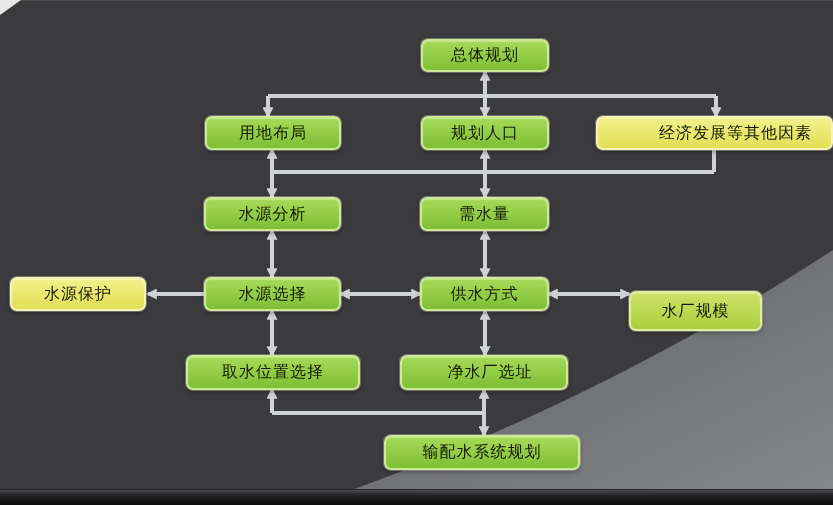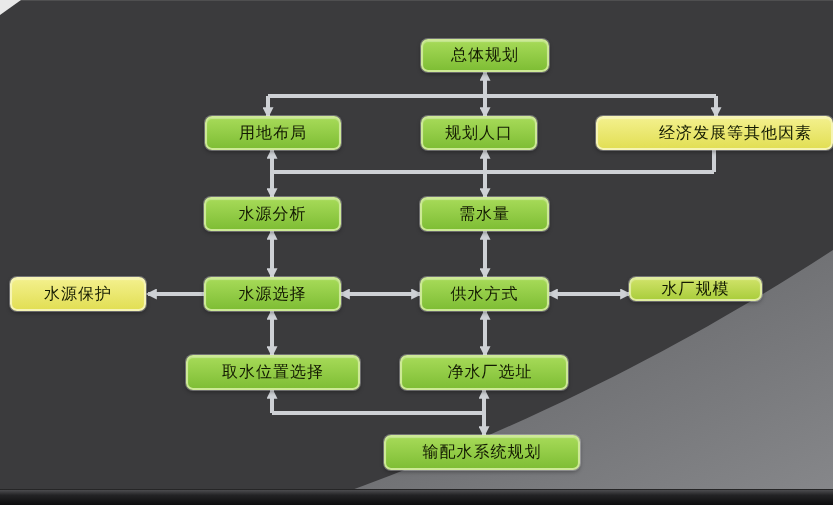--- a/index.html
+++ b/index.html
@@ -103,28 +103,28 @@
         <line x1="485" y1="311" x2="485" y2="355" stroke="#ced1d5" stroke-width="4" marker-start="url(#ah)" marker-end="url(#ah)"></line>
         <line x1="272" y1="413" x2="484" y2="413" stroke="#ced1d5" stroke-width="4"></line>
         <line x1="272" y1="390" x2="272" y2="413" stroke="#ced1d5" stroke-width="4" marker-start="url(#ah)"></line>
         <line x1="484" y1="390" x2="484" y2="435" stroke="#ced1d5" stroke-width="4" marker-start="url(#ah)" marker-end="url(#ah)"></line>
       </g>
   </svg>
 
   <div class="layer">
       <div class="node" style="left: 421px; top: 39px; width: 128px; height: 33px; background: linear-gradient(rgb(166, 218, 88) 0%, rgb(127, 190, 53) 100%); border-color: rgb(205, 233, 150); color: rgb(19, 26, 2);">总体规划</div>
       <div class="node" style="left: 205px; top: 116px; width: 136px; height: 34px; background: linear-gradient(rgb(166, 218, 88) 0%, rgb(127, 190, 53) 100%); border-color: rgb(205, 233, 150); color: rgb(19, 26, 2);">用地布局</div>
-      <div class="node" style="left: 421px; top: 116px; width: 116px; height: 34px; background: linear-gradient(rgb(166, 218, 88) 0%, rgb(127, 190, 53) 100%); border-color: rgb(205, 233, 150); color: rgb(19, 26, 2);">规划人口</div>
+      <div class="node" style="left: 421px; top: 116px; width: 128px; height: 34px; background: linear-gradient(rgb(166, 218, 88) 0%, rgb(127, 190, 53) 100%); border-color: rgb(205, 233, 150); color: rgb(19, 26, 2);">规划人口</div>
       <div class="node" style="left: 596px; top: 116px; width: 237px; height: 34px; background: linear-gradient(rgb(243, 240, 140) 0%, rgb(226, 223, 85) 100%); border-color: rgb(246, 244, 180); color: rgb(19, 26, 2); padding-left: 42px;">经济发展等其他因素</div>
       <div class="node" style="left: 204px; top: 197px; width: 137px; height: 34px; background: linear-gradient(rgb(166, 218, 88) 0%, rgb(127, 190, 53) 100%); border-color: rgb(205, 233, 150); color: rgb(19, 26, 2);">水源分析</div>
       <div class="node" style="left: 420px; top: 197px; width: 129px; height: 34px; background: linear-gradient(rgb(166, 218, 88) 0%, rgb(127, 190, 53) 100%); border-color: rgb(205, 233, 150); color: rgb(19, 26, 2);">需水量</div>
       <div class="node" style="left: 10px; top: 277px; width: 136px; height: 34px; background: linear-gradient(rgb(243, 240, 140) 0%, rgb(226, 223, 85) 100%); border-color: rgb(246, 244, 180); color: rgb(19, 26, 2);">水源保护</div>
       <div class="node" style="left: 204px; top: 277px; width: 137px; height: 34px; background: linear-gradient(rgb(166, 218, 88) 0%, rgb(127, 190, 53) 100%); border-color: rgb(205, 233, 150); color: rgb(19, 26, 2);">水源选择</div>
       <div class="node" style="left: 420px; top: 277px; width: 129px; height: 34px; background: linear-gradient(rgb(166, 218, 88) 0%, rgb(127, 190, 53) 100%); border-color: rgb(205, 233, 150); color: rgb(19, 26, 2);">供水方式</div>
-      <div class="node" style="left: 629px; top: 277px; width: 133px; height: 24px; background: linear-gradient(rgb(207, 226, 104) 0%, rgb(171, 206, 61) 100%); border-color: rgb(224, 236, 160); color: rgb(19, 26, 2); text-align: center;">水厂规模</div>
+      <div class="node" style="left: 629px; top: 291px; width: 133px; height: 40px; background: linear-gradient(rgb(207, 226, 104) 0%, rgb(171, 206, 61) 100%); border-color: rgb(224, 236, 160); color: rgb(19, 26, 2); text-align: center;">水厂规模</div>
       <div class="node" style="left: 186px; top: 355px; width: 174px; height: 35px; background: linear-gradient(rgb(166, 218, 88) 0%, rgb(127, 190, 53) 100%); border-color: rgb(205, 233, 150); color: rgb(19, 26, 2);">取水位置选择</div>
       <div class="node" style="left: 400px; top: 355px; width: 168px; height: 35px; background: linear-gradient(rgb(166, 218, 88) 0%, rgb(127, 190, 53) 100%); border-color: rgb(205, 233, 150); color: rgb(19, 26, 2); padding-left: 12px;">净水厂选址</div>
       <div class="node" style="left: 384px; top: 435px; width: 196px; height: 35px; background: linear-gradient(rgb(166, 218, 88) 0%, rgb(127, 190, 53) 100%); border-color: rgb(205, 233, 150); color: rgb(19, 26, 2);">输配水系统规划</div>
     </div>
 
   <div class="top-edge"></div>
   <div class="bottom-band"></div>
   <div class="corner"></div>
 </div>
 

